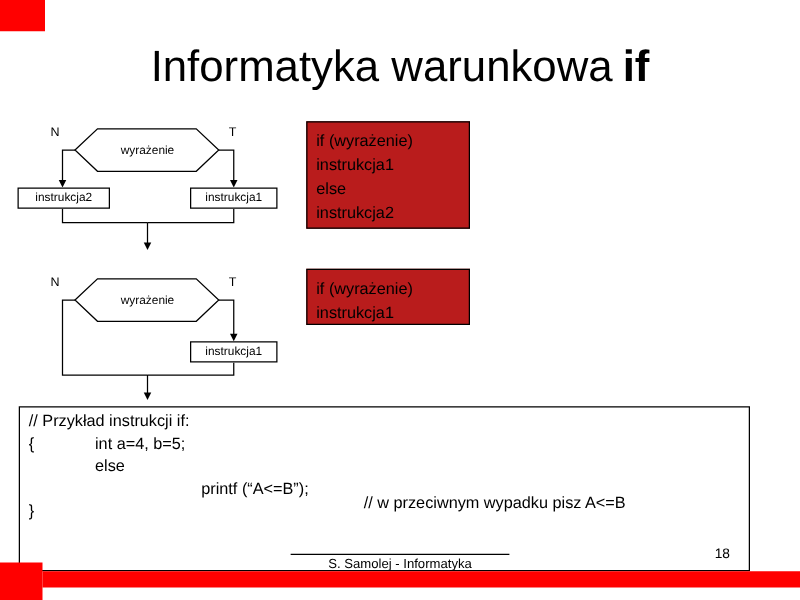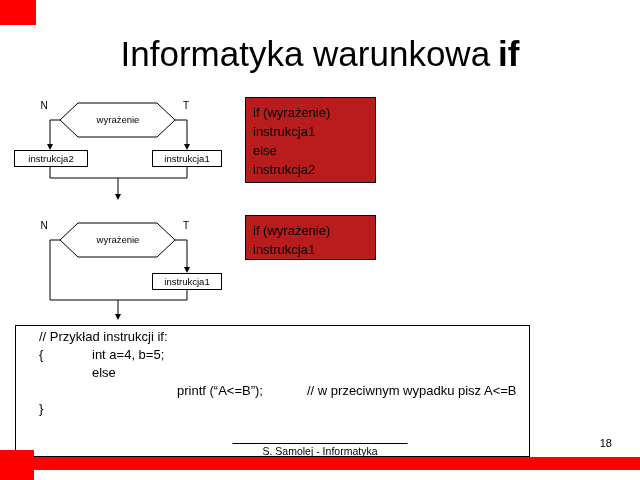--- a/index.html
+++ b/index.html
@@ -45,41 +45,40 @@
     position: absolute;
     border: 1px solid #000;
     background: #b91c1c;
     font-size: 13px;
     line-height: 19px;
     padding: 5px 4px 0 7px;
   }
 
   .example {
     position: absolute;
-    left: 15px; top: 325px; width: 515px; height: 132px;
+    left: 15px; top: 325px; width: 585px; height: 132px;
     border: 1px solid #000;
     background: #fff;
     font-size: 13px;
     overflow: visible;
     padding-top: 3px;
-    padding-left: 16px;
   }
   .code-line { position: relative; height: 18px; }
   .code-seg { position: absolute; top: 0; white-space: pre; }
 
   .credit {
     position: absolute; left: 50%; top: 443px;
     transform: translateX(-50%);
     font-size: 10.5px;
     border-top: 1px solid #000;
     padding: 1px 30px 0 30px;
     background: transparent;
     white-space: nowrap;
   }
-  .pageno { position: absolute; right: 28px; top: 437px; font-size: 11px; }
+  .pageno { position: absolute; right: 56px; top: 437px; font-size: 11px; }
 </style>
 </head>
 <body>
 
 <div class="slide">
 
   <div class="accent accent-topleft"></div>
 
   <div class="title">
     <span>Informatyka warunkowa</span><span class="t-bold">if</span>
@@ -141,21 +140,21 @@
         </div>
         <div class="code-line">
           <span class="code-seg" style="left: 7px;">{</span>
           <span class="code-seg" style="left: 60px;">int a=4, b=5;</span>
         </div>
         <div class="code-line">
           <span class="code-seg" style="left: 60px;">else</span>
         </div>
         <div class="code-line">
           <span class="code-seg" style="left: 145px;">printf (“A&lt;=B”);</span>
-          <span class="code-seg" style="left: 275px;">// w przeciwnym wypadku pisz A&lt;=B</span>
+          <span class="code-seg" style="left: 275px; margin-top: 11px;">// w przeciwnym wypadku pisz A&lt;=B</span>
         </div>
         <div class="code-line">
           <span class="code-seg" style="left: 7px;">}</span>
         </div>
       </div>
   </div>
 
   <div class="credit">S. Samolej - Informatyka</div>
   <div class="pageno">18</div>
 

